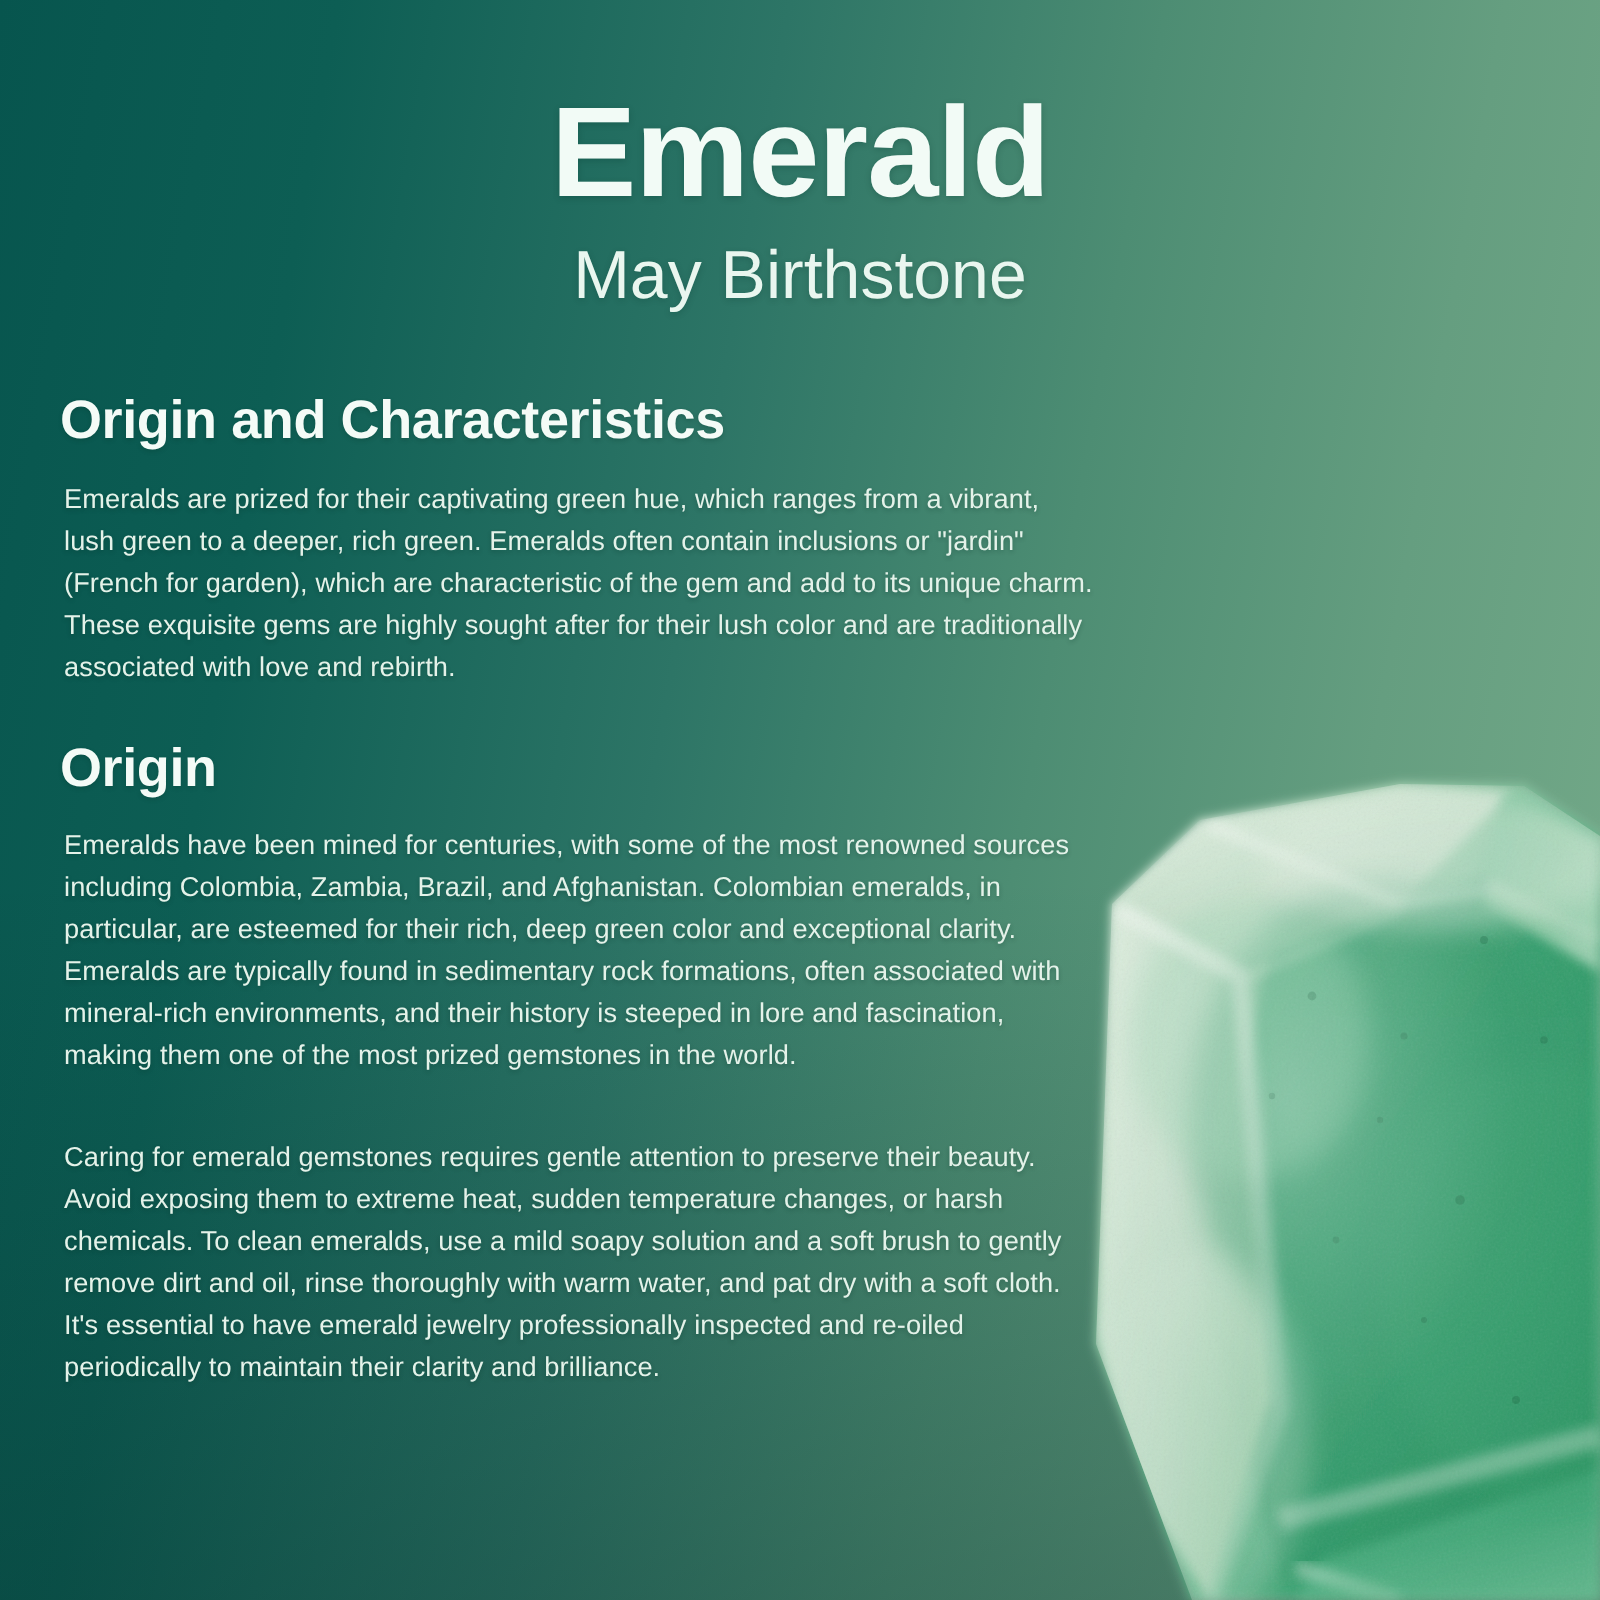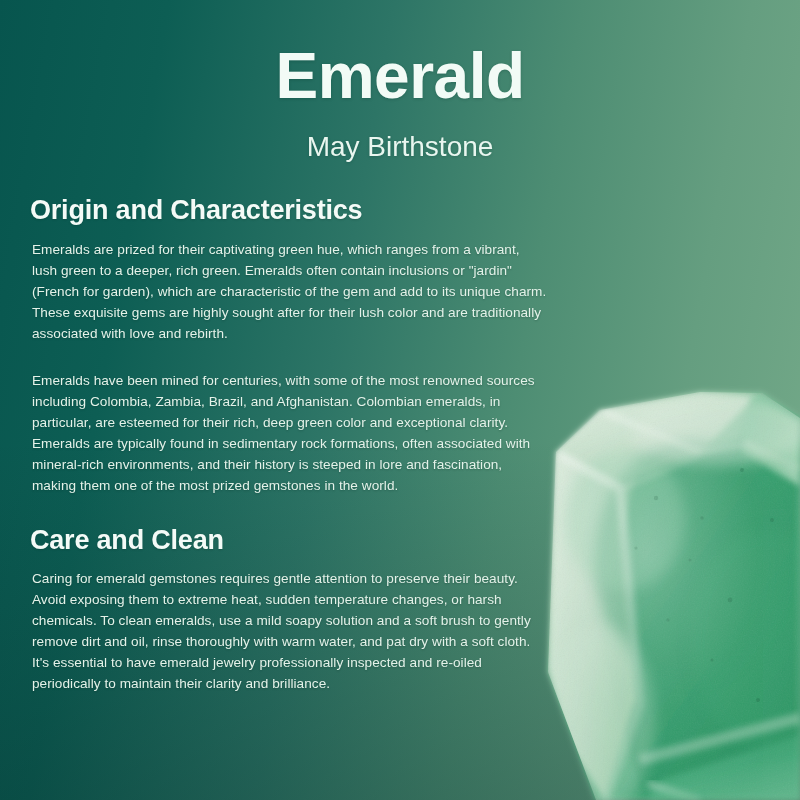--- a/index.html
+++ b/index.html
@@ -38,23 +38,23 @@
     margin: 0;
     padding-top: 42px;
     font-size: 64px;
     font-weight: bold;
     letter-spacing: -0.5px;
     color: #f2fbf6;
     line-height: 1.08;
     text-shadow: 0 1px 3px rgba(0,50,40,0.25);
   }
   .subtitle {
-    margin: 12px;
+    margin: 0;
     padding-top: 8px;
-    font-size: 28px;
+    font-size: 34px;
     font-weight: normal;
     color: #e9f6ef;
     line-height: 1.15;
     text-shadow: 0 1px 3px rgba(0,50,40,0.22);
   }
 
   
   .content {
     position: absolute;
     left: 30px;
@@ -216,22 +216,22 @@
   </div>
 
   <div class="content">
 
     <section class="section">
       <h3 class="section-heading">Origin and Characteristics</h3>
       <p class="section-body">Emeralds are prized for their captivating green hue, which ranges from a vibrant, lush green to a deeper, rich green. Emeralds often contain inclusions or "jardin" (French for garden), which are characteristic of the gem and add to its unique charm. These exquisite gems are highly sought after for their lush color and are traditionally associated with love and rebirth.</p>
     </section>
 
     <section class="section sp-origin">
+      <h3 class="section-heading">Origin</h3>
       <p class="section-body">Emeralds have been mined for centuries, with some of the most renowned sources including Colombia, Zambia, Brazil, and Afghanistan. Colombian emeralds, in particular, are esteemed for their rich, deep green color and exceptional clarity. Emeralds are typically found in sedimentary rock formations, often associated with mineral-rich environments, and their history is steeped in lore and fascination, making them one of the most prized gemstones in the world.</p>
     </section>
 
     <section class="section sp-care">
-      <h3 class="section-heading">Care and Clean</h3>
       <p class="section-body">Caring for emerald gemstones requires gentle attention to preserve their beauty. Avoid exposing them to extreme heat, sudden temperature changes, or harsh chemicals. To clean emeralds, use a mild soapy solution and a soft brush to gently remove dirt and oil, rinse thoroughly with warm water, and pat dry with a soft cloth. It's essential to have emerald jewelry professionally inspected and re-oiled periodically to maintain their clarity and brilliance.</p>
     </section>
 
   </div>
 </div>
 
 </body></html>

